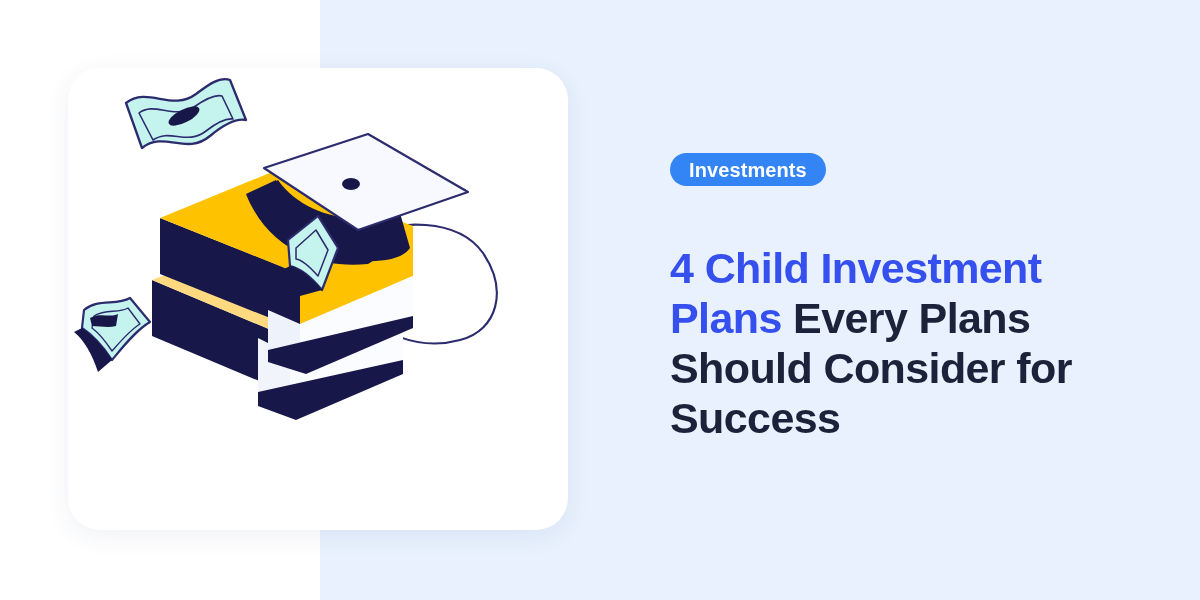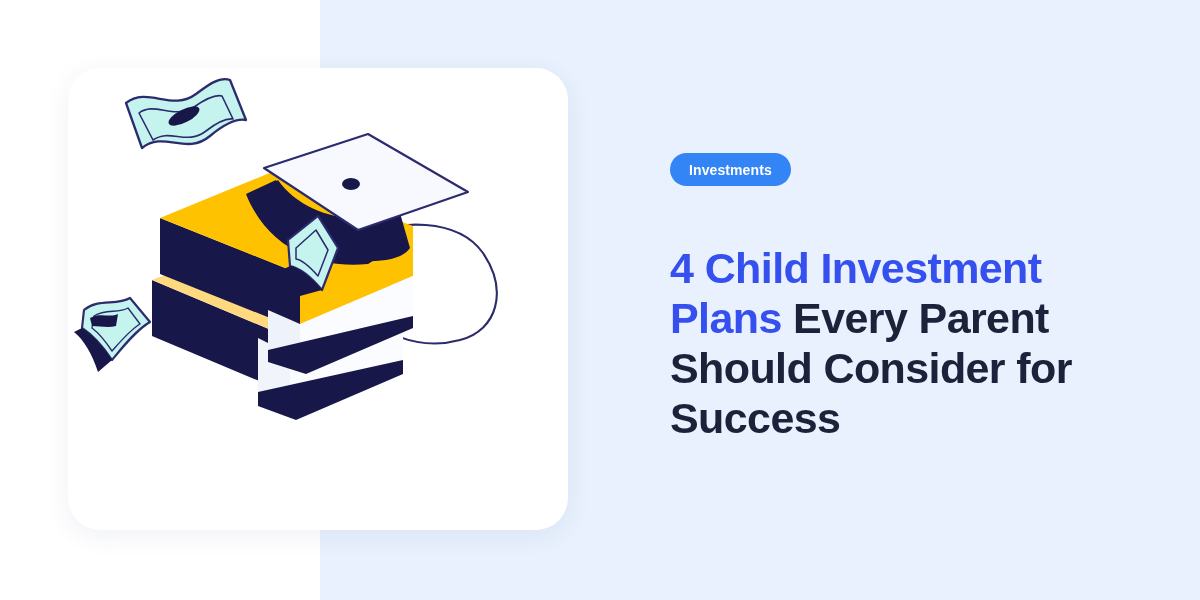--- a/index.html
+++ b/index.html
@@ -67,21 +67,21 @@
     left: 0;
     top: 153px;
     display: inline-flex;
     align-items: center;
     justify-content: center;
     height: 33px;
     padding: 0 19px;
     border-radius: 17px;
     background: #3385f5;
     color: #ffffff;
-    font-size: 14px;
+    font-size: 20px;
     font-weight: 700;
     letter-spacing: 0.1px;
     line-height: 1;
     white-space: nowrap;
     box-sizing: border-box;
   }
 
   .headline {
     position: absolute;
     left: 0;
@@ -173,16 +173,16 @@
         <path d="M14 268 C 26 276, 36 288, 44 300 L 30 312 C 24 294, 16 280, 6 272 Z" transform="translate(0,-8)" fill="#17174a"></path>
         <path d="M22 258 C 32 252, 42 258, 50 254 L 48 266 C 40 268, 32 266, 24 266 Z" transform="translate(0,-8)" fill="#17174a"></path>
       </g>
 
     </svg>
   </div>
 
   <div class="content">
     <span class="badge">Investments</span>
 
-    <h1 class="headline"><span class="accent">4 Child Investment Plans</span><span> Every Parent Should Consider for Success</span></h1>
+    <h1 class="headline"><span class="accent">4 Child Investment Plans</span><span> Every Plans Should Consider for Success</span></h1>
   </div>
 
 </div>
 
 </body></html>

